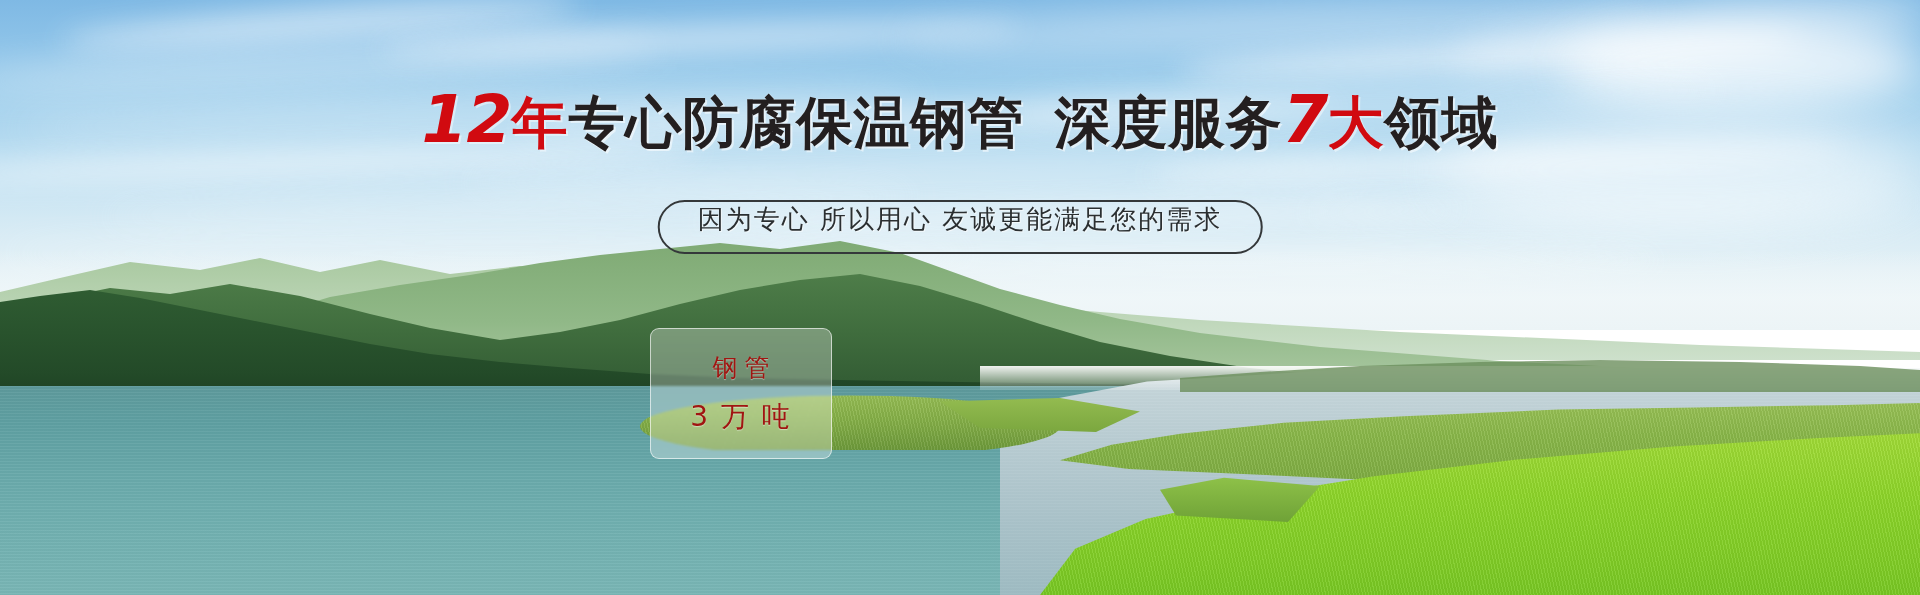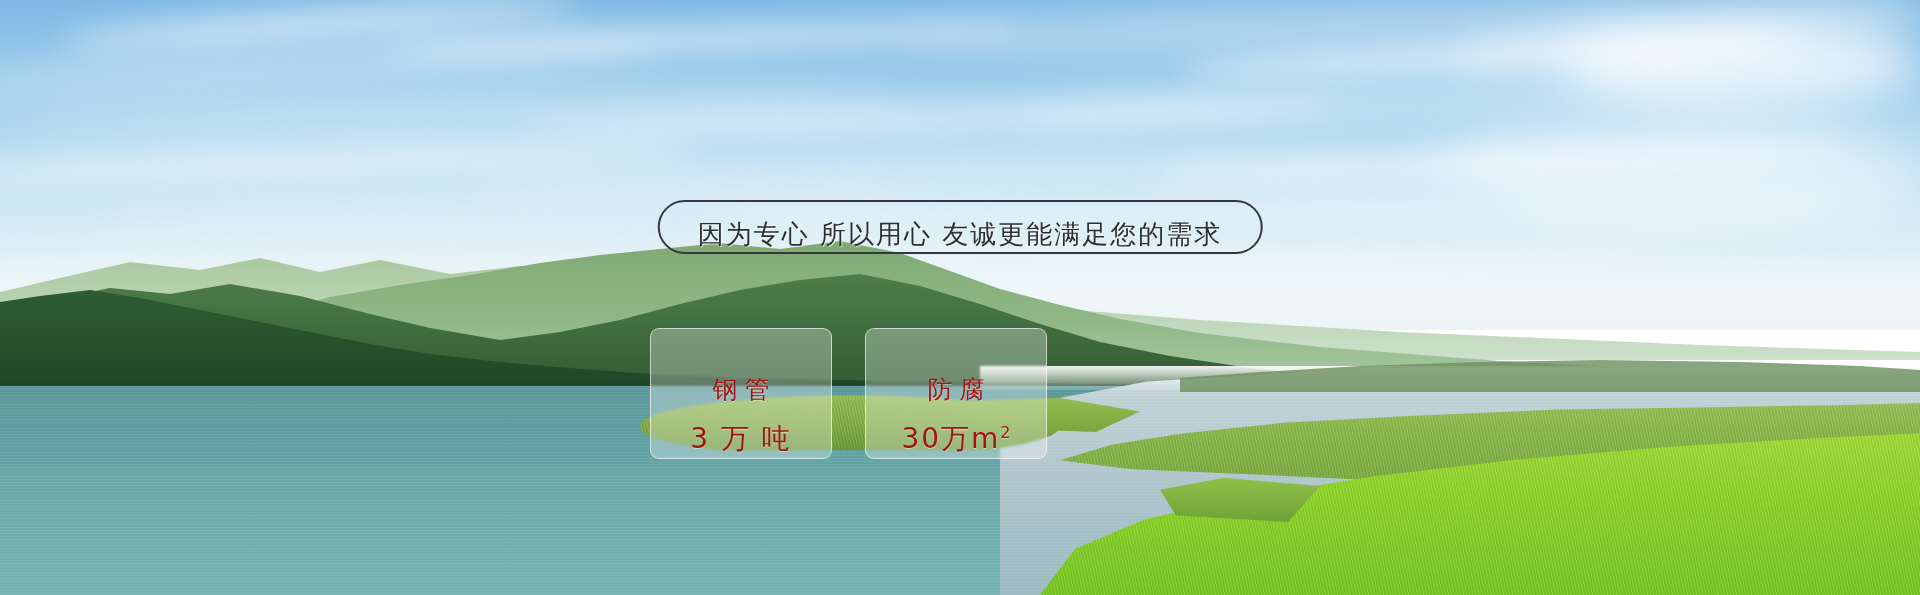--- a/index.html
+++ b/index.html
@@ -101,21 +101,21 @@
 
   
   .subpill{
     position:absolute;
     left:50%;
     transform:translateX(-50%);
     top:200px;
     height:54px;
     padding:0 38px;
     display:flex;
-    align-items:flex-end;
+    align-items:flex-start;
     justify-content:center;
     border:2px solid #34383a;
     border-radius:28px;
     font-size:26px;
     letter-spacing:2px;
     color:#2b2f31;
     font-weight:500;
     white-space:nowrap;
     text-shadow:1px 1px 0 rgba(255,255,255,0.6);
   }
@@ -132,21 +132,21 @@
   }
   .card{
     width:182px;
     height:131px;
     border-radius:9px;
     background:rgba(255,255,255,0.30);
     border:1px solid rgba(255,255,255,0.62);
     display:flex;
     flex-direction:column;
     align-items:center;
-    justify-content:flex-end;
+    justify-content:center;
     backdrop-filter:blur(1px);
   }
   .card-title{
     color:#a01511;
     font-size:25px;
     letter-spacing:7px;
     text-indent:7px;
     margin-bottom:14px;
     font-weight:400;
     text-shadow:0 1px 1px rgba(255,255,255,0.45);
@@ -267,37 +267,34 @@
   <div style="position:absolute;left:1040px;top:430px;width:880px;height:165px;
               background:linear-gradient(to bottom,#a3dc38 0%,#8ed62a 40%,#79c924 100%);
               clip-path:polygon(0% 100%,4% 72%,12% 54%,24% 40%,38% 28%,54% 18%,72% 10%,88% 5%,100% 2%,100% 100%);">
     <div class="grass-blades"></div>
   </div>
 
   <div style="position:absolute;left:1160px;top:476px;width:160px;height:46px;
               background:linear-gradient(to bottom,#8fc249 0%,#6fa237 100%);
               clip-path:polygon(0% 30%,40% 4%,100% 22%,80% 100%,10% 86%);"></div>
 
+  <div class="headline">
+    <span class="num">12</span><span class="red">年</span><span>专心防腐保温钢管</span><span class="gap"></span><span>深度服务</span><span class="num">7</span><span class="red">大</span><span>领域</span>
+  </div>
 
   <div class="subpill">
     <span>因为专心 所以用心  友诚更能满足您的需求</span>
   </div>
 
   <div class="cards">
 
     <div class="card">
       <div class="card-title">钢管</div>
       <div class="card-value">
         <span>3 万 吨</span>
       </div>
     </div>
 
-    <div class="card">
-      <div class="card-title">防腐</div>
-      <div class="card-value">
-        <span>30万m</span><sup>2</sup>
-      </div>
-    </div>
 
 
   </div>
 
 </div>
 
 </body></html>

